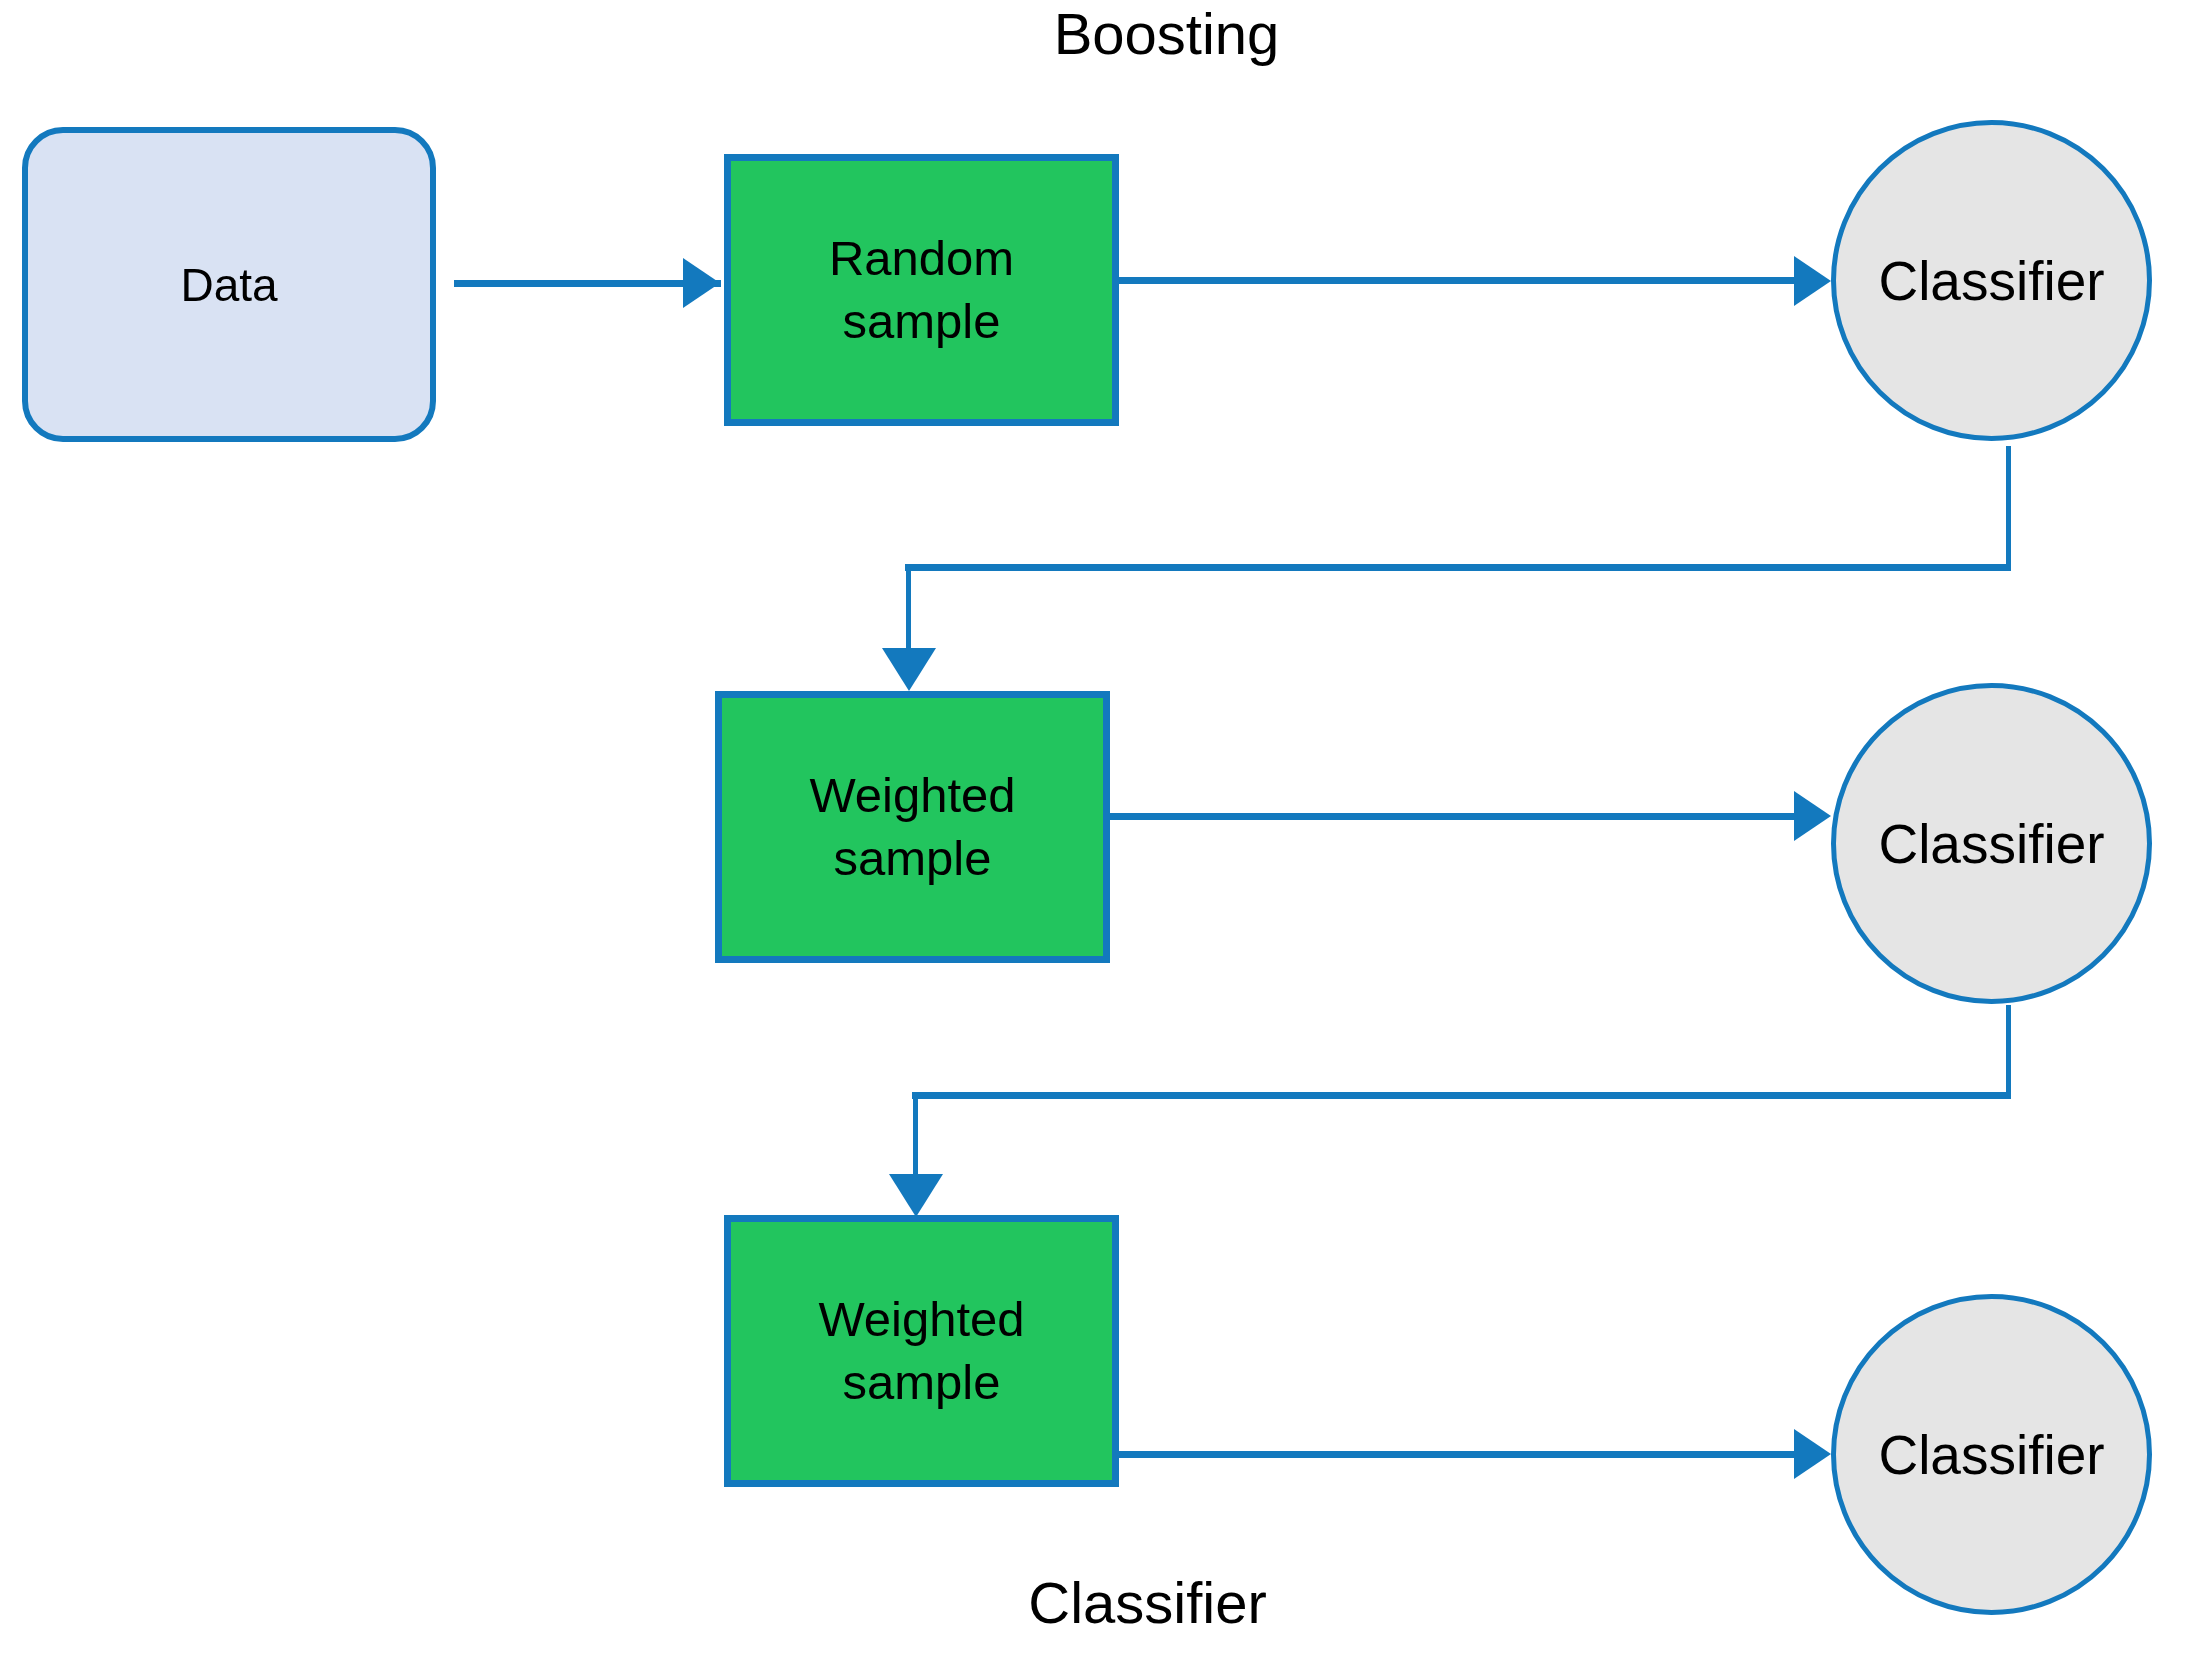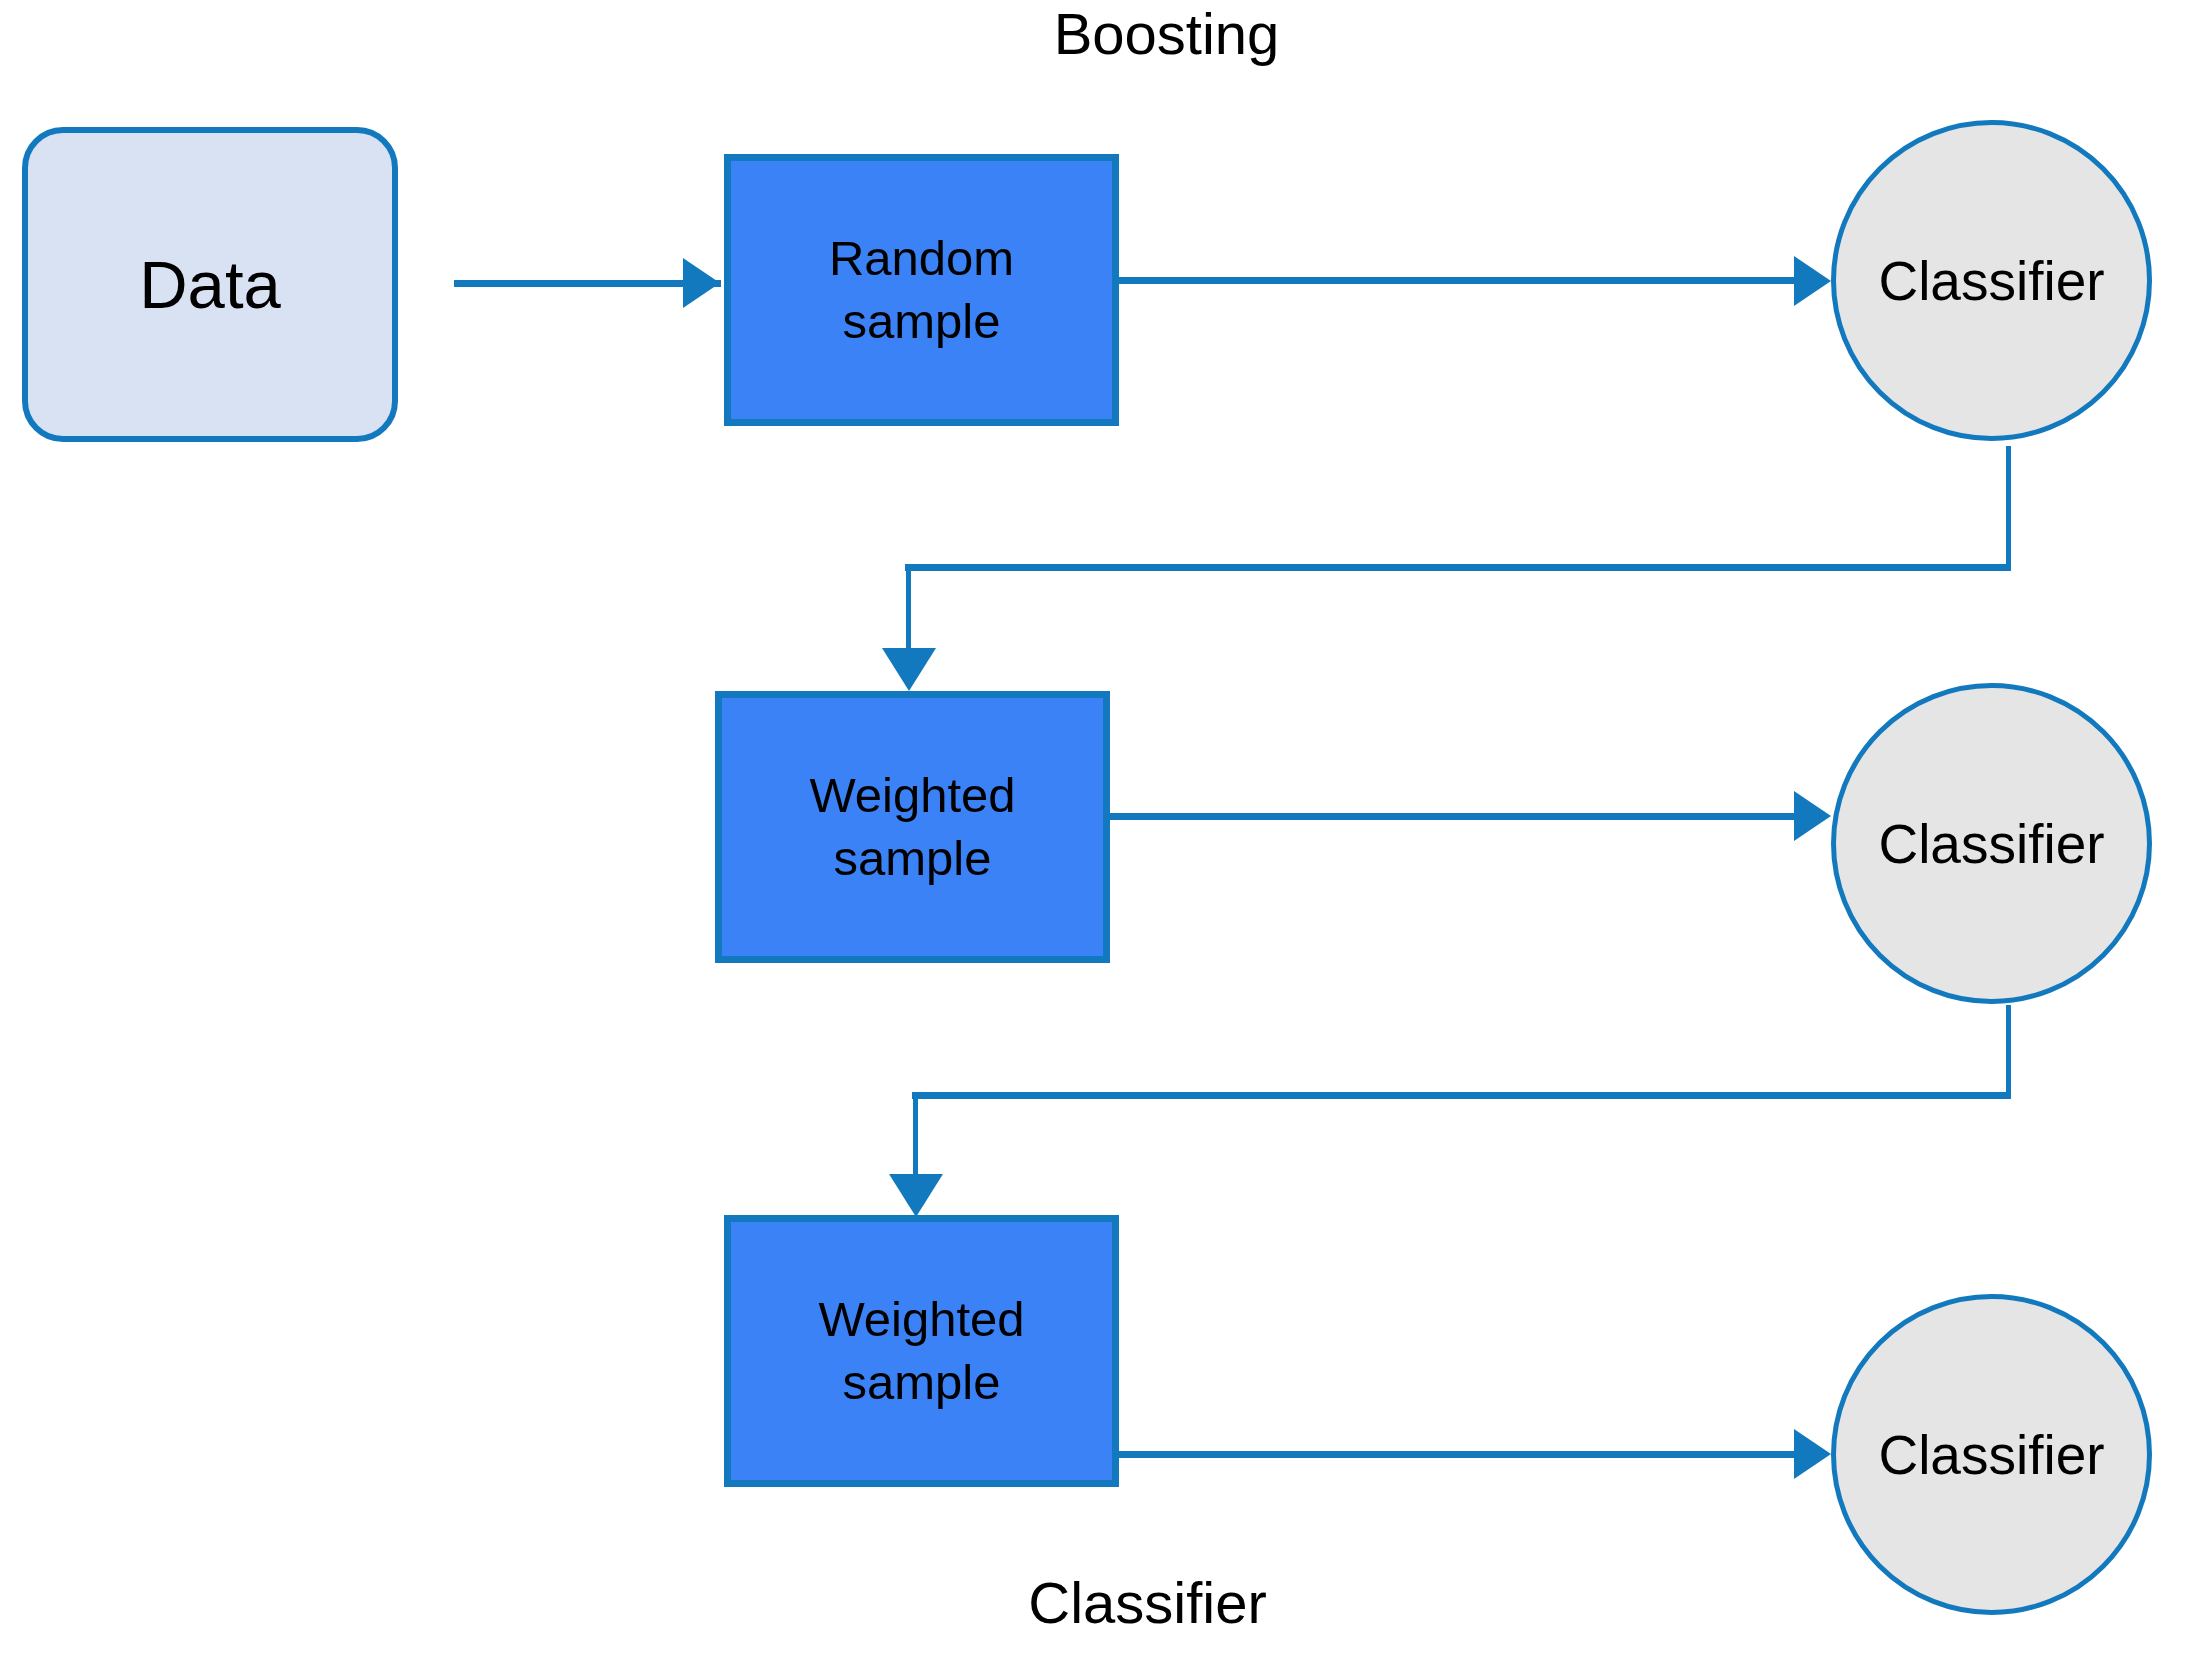--- a/index.html
+++ b/index.html
@@ -42,29 +42,29 @@
     box-sizing: border-box;
     display: flex;
     align-items: center;
     justify-content: center;
     text-align: center;
     color: #000000;
   }
   .node-data {
     left: 22px;
     top: 127px;
-    width: 376px;
+    width: 414px;
     height: 315px;
     background: #D9E2F3;
     border: 6.2px solid #1379BE;
     border-radius: 41px;
-    font-size: 67px;
+    font-size: 46px;
   }
   .node-box {
-    background: #3b82f6;
+    background: #22c55e;
     border: 7.1px solid #1379BE;
     font-size: 49px;
     line-height: 1.28;
   }
   #node-random-sample {
     left: 724px;
     top: 154px;
     width: 395px;
     height: 272px;
   }

